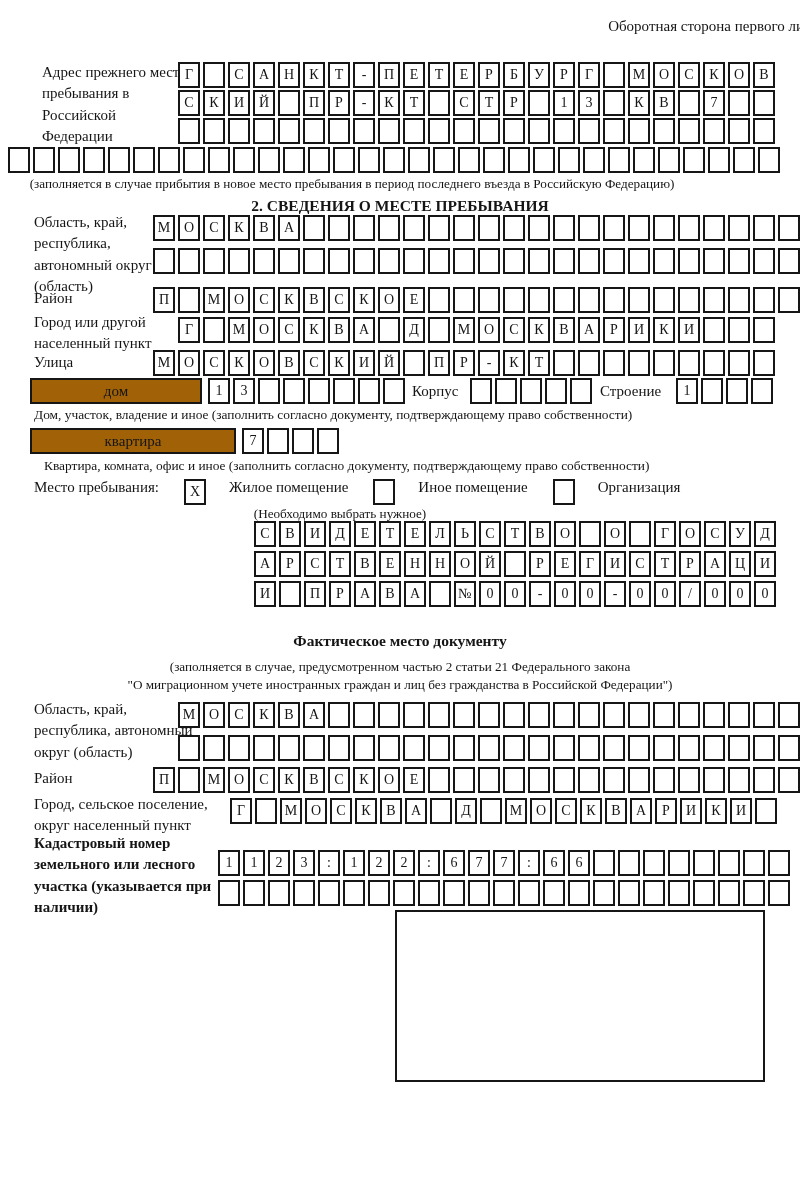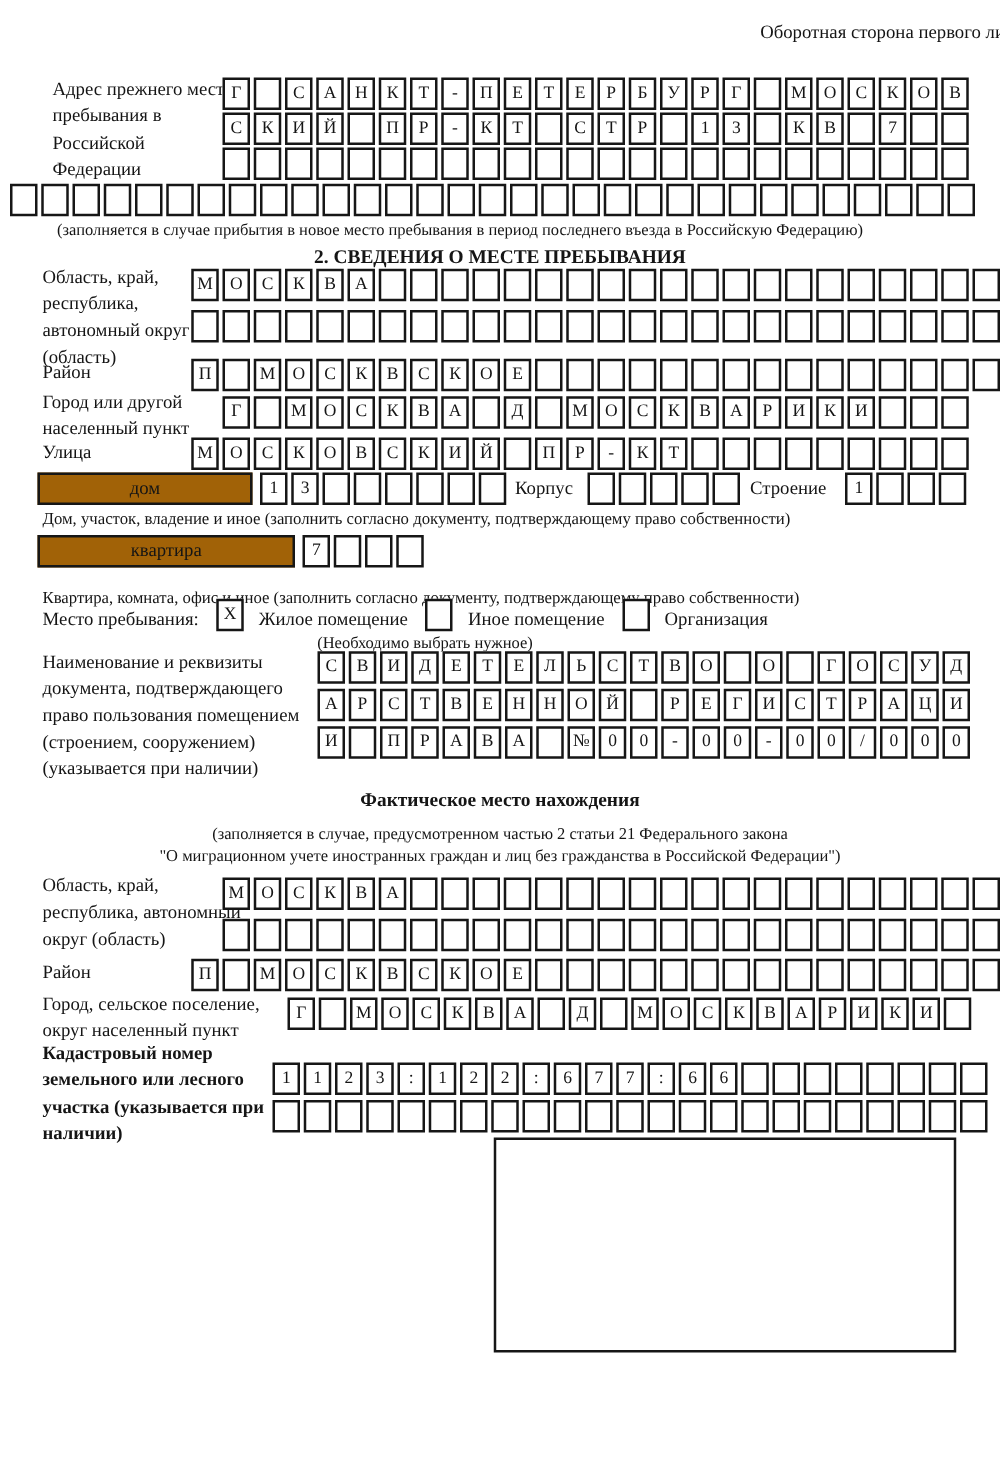--- a/index.html
+++ b/index.html
@@ -9,49 +9,49 @@
   .lbl{position:absolute;font-size:15px;line-height:1.42;}
   .note{position:absolute;font-size:13.2px;text-align:center;}
   .lnote{position:absolute;font-size:13.4px;}
   .title{position:absolute;left:0;width:800px;text-align:center;font-weight:bold;font-size:15.5px;}
   .cells{position:absolute;display:flex;gap:3px;}
   .cell{width:22px;height:26px;border:2px solid #161616;box-sizing:border-box;
         display:flex;align-items:center;justify-content:center;
         font-size:14px;font-family:"Liberation Serif",serif;background:#fff;flex:0 0 auto;}
   .namebox{position:absolute;height:26px;border:2px solid #161616;box-sizing:border-box;
         display:flex;align-items:center;justify-content:center;font-size:15px;background:#a16207;}
-  .mesto{position:absolute;display:flex;align-items:flex-end;font-size:15px;}
+  .mesto{position:absolute;display:flex;align-items:flex-start;font-size:15px;gap:11px;}
   .mesto .cell{margin:0 12px 0 14px;}
   .mesto .mlbl{white-space:nowrap;}
   .stamp-box{position:absolute;border:2px solid #161616;box-sizing:border-box;background:#fff;}
   
   .p-lbl{top:62px;left:42px;width:148px;}
   .p-r1{top:62px;left:178px;} .p-r2{top:90px;left:178px;} .p-r3{top:118px;left:178px;}
   .p-r4{top:147px;left:8px;}
-  .p-note{top:176px;left:0;width:704px;margin-left:16px;}
+  .p-note{top:176px;left:0;width:704px;}
   
   .s2-title{top:197px;}
   .ob-lbl{top:212px;left:34px;width:140px;}
   .ob-r1{top:215px;left:153px;} .ob-r2{top:248px;left:153px;}
   .raion-lbl{top:288px;left:34px;}
   .raion-r{top:287px;left:153px;}
   .gorod-lbl{top:312px;left:34px;width:155px;}
   .gorod-r{top:317px;left:178px;}
   .ul-lbl{top:352px;left:34px;}
   .ul-r{top:350px;left:153px;}
   .dom-box{top:378px;left:30px;width:172px;}
   .dom-r{top:378px;left:208px;}
   .korpus-lbl{top:381px;left:412px;}
   .korpus-r{top:378px;left:470px;}
   .stroenie-lbl{top:381px;left:600px;}
   .stroenie-r{top:378px;left:676px;}
   .dom-note{top:407px;left:34px;}
   .kv-box{top:428px;left:30px;width:206px;}
   .kv-r{top:428px;left:242px;}
-  .kv-note{top:458px;left:34px;margin-top:12px;}
+  .kv-note{top:458px;left:44px;}
   .mesto-row{top:479px;left:34px;}
   .choose-note{top:506px;left:170px;width:340px;}
   .doc-lbl{top:520px;left:34px;width:214px;}
   .doc-r1{top:521px;left:254px;} .doc-r2{top:551px;left:254px;} .doc-r3{top:581px;left:254px;}
   
   .f-title{top:632px;}
   .f-note1{top:659px;left:0;width:800px;}
   .f-note2{top:677px;left:0;width:800px;}
   .f-ob-lbl{top:699px;left:34px;width:160px;}
   .f-ob-r1{top:702px;left:178px;} .f-ob-r2{top:735px;left:178px;}
@@ -373,21 +373,20 @@
     <span class="mlbl">Место пребывания:</span>
     <span class="cell">X</span>
     <span class="mlbl">Жилое помещение</span>
     <span class="cell"></span>
     <span class="mlbl">Иное помещение</span>
     <span class="cell"></span>
     <span class="mlbl">Организация</span>
   </div>
   <div class="note choose-note">(Необходимо выбрать нужное)</div>
 
-  <div class="lbl doc-lbl">Наименование и реквизиты документа, подтверждающего право пользования помещением (строением, сооружением) (указывается при наличии)</div>
   <div class="cells doc-r1">
       <span class="cell">С</span>
       <span class="cell">В</span>
       <span class="cell">И</span>
       <span class="cell">Д</span>
       <span class="cell">Е</span>
       <span class="cell">Т</span>
       <span class="cell">Е</span>
       <span class="cell">Л</span>
       <span class="cell">Ь</span>
@@ -444,21 +443,21 @@
       <span class="cell">0</span>
       <span class="cell">-</span>
       <span class="cell">0</span>
       <span class="cell">0</span>
       <span class="cell">/</span>
       <span class="cell">0</span>
       <span class="cell">0</span>
       <span class="cell">0</span>
     </div>
 
-  <div class="title f-title">Фактическое место нахождения</div>
+  <div class="title f-title">Фактическое место документу</div>
   <div class="note f-note1">(заполняется в случае, предусмотренном частью 2 статьи 21 Федерального закона</div>
   <div class="note f-note2">"О миграционном учете иностранных граждан и лиц без гражданства в Российской Федерации")</div>
 
   <div class="lbl f-ob-lbl">Область, край, республика, автономный округ (область)</div>
   <div class="cells f-ob-r1">
       <span class="cell">М</span>
       <span class="cell">О</span>
       <span class="cell">С</span>
       <span class="cell">К</span>
       <span class="cell">В</span>

